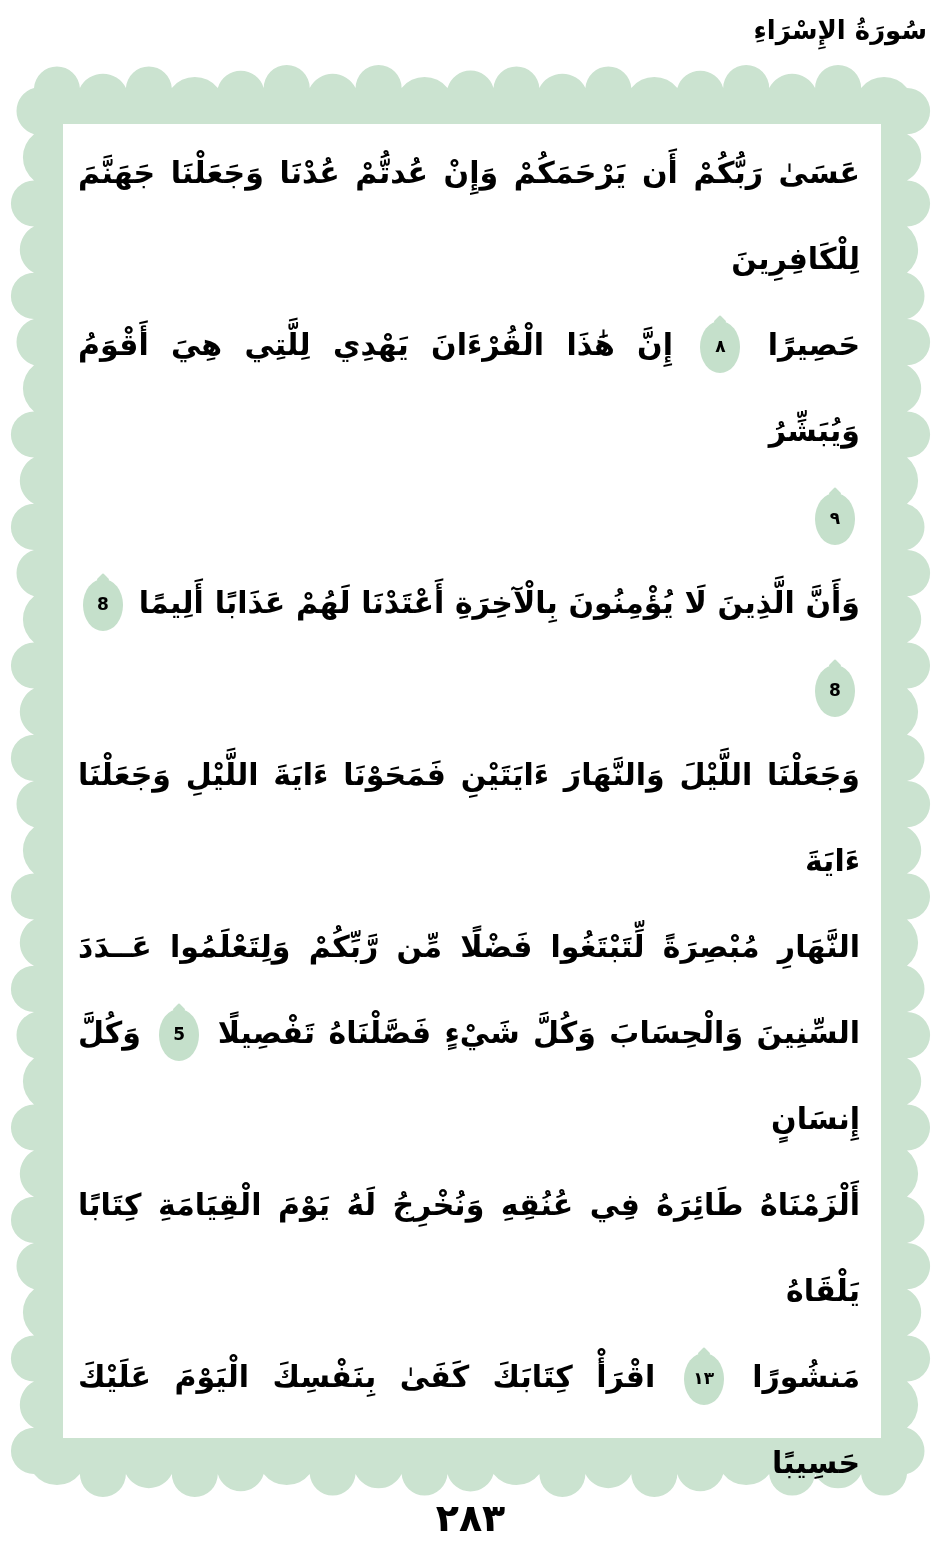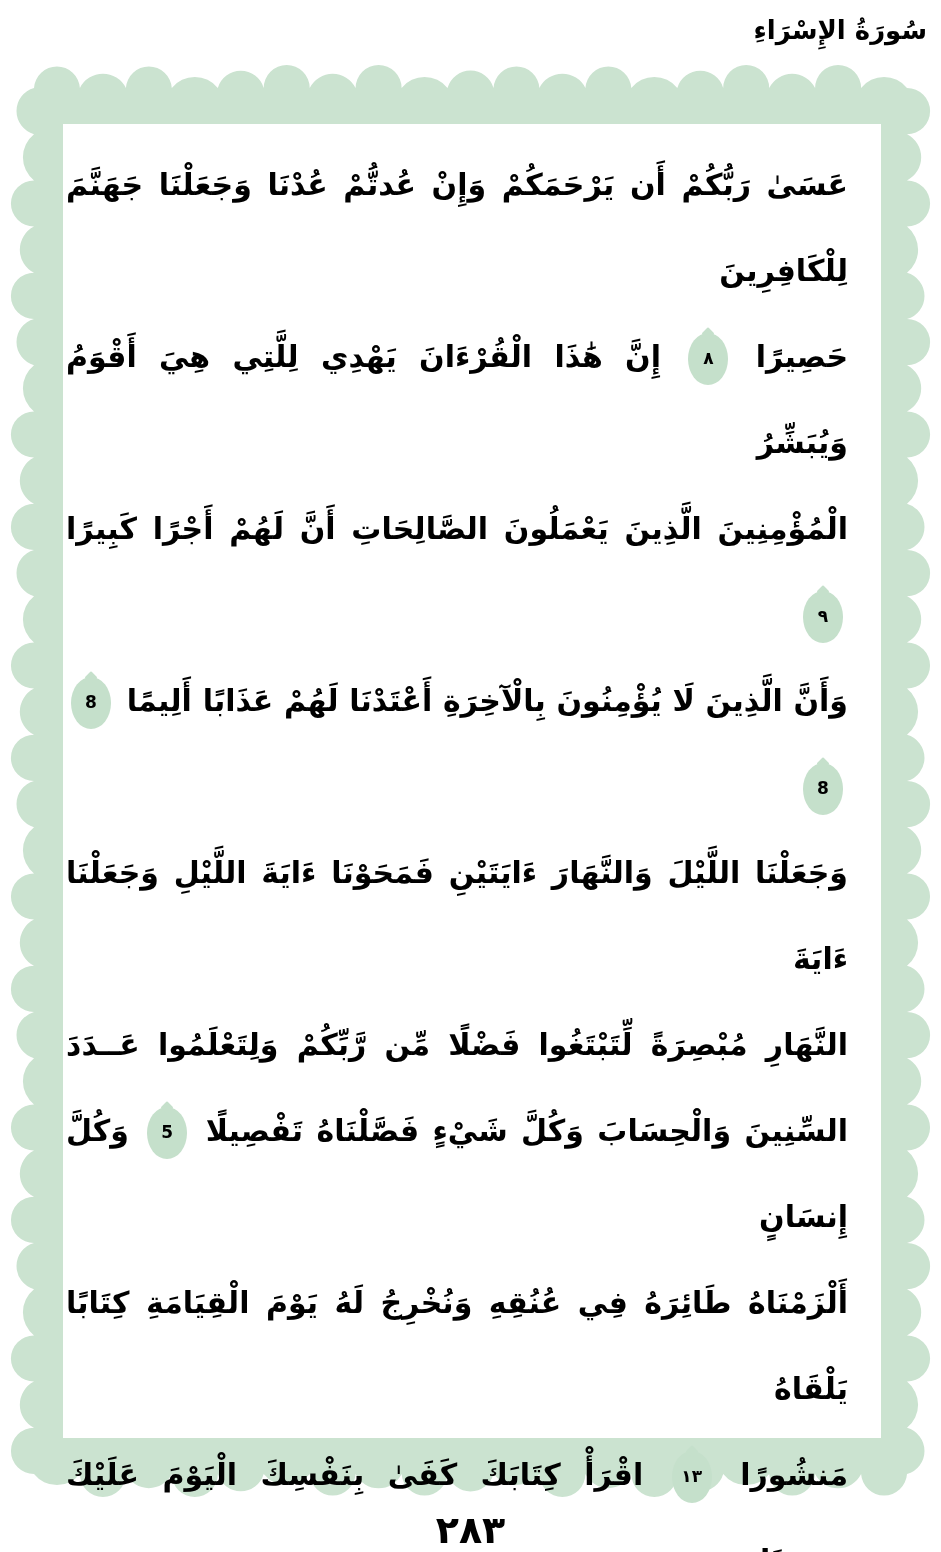--- a/index.html
+++ b/index.html
@@ -12,61 +12,61 @@
   
   .page-header{
     position:absolute; top:2px; right:0; left:0; height:56px;
     display:flex; justify-content:space-between; align-items:center;
     padding:0 14px 0 22px; font-size:26px; font-weight:bold; z-index:3;
   }
   
   .frame{ position:absolute; top:0; right:0; width:941px; height:1552px; z-index:1; }
   
   .content{
-    position:absolute; top:124px; right:75px; width:818px; height:1314px;
-    z-index:2; display:flex; flex-direction:column; padding:18px 18px;
+    position:absolute; top:124px; right:63px; width:818px; height:1314px;
+    z-index:2; display:flex; flex-direction:column; padding:6px 18px;
   }
   .quran-line{
     flex:1; display:block; font-size:30px; font-weight:bold; line-height:86px;
     text-align:justify; text-align-last:justify; white-space:normal;
   }
   .ayah-marker{
     position:relative; display:inline-flex; width:40px; height:52px;
     background:var(--marker-green); border-radius:50%;
     align-items:center; justify-content:center; vertical-align:middle;
     margin:0 5px;
   }
   .ayah-marker::after{
     content:''; position:absolute; top:-4px; left:50%; width:9px; height:9px;
     background:var(--marker-green); transform:translateX(-50%) rotate(45deg);
     border-radius:1px;
   }
   .ayah-num{ font-size:17px; font-weight:bold; line-height:1; }
   
   .page-footer{
     position:absolute; top:1496px; right:0; left:0; height:56px;
-    display:flex; align-items:flex-end; justify-content:center; z-index:3;
+    display:flex; align-items:flex-start; justify-content:center; z-index:3;
   }
   .page-number{ font-size:38px; font-weight:bold; letter-spacing:2px; }
 </style>
 </head>
 <body style="background: rgb(255, 255, 255);">
 
 <header class="page-header">
   <div>سُورَةُ الإِسْرَاءِ</div>
 </header>
 
 <svg class="frame" viewBox="0 0 941 1552" xmlns="http://www.w3.org/2000/svg" aria-hidden="true">
   <path id="frame-path" d="M34 88A23.0 23.0 0 0 1 79.9 88.0A25.7 25.7 0 0 1 125.9 88.0A23.0 23.0 0 0 1 171.8 88.0A29.4 29.4 0 0 1 217.8 88.0A23.9 23.9 0 0 1 263.7 88.0A23.0 23.0 0 0 1 309.7 88.0A25.7 25.7 0 0 1 355.6 88.0A23.0 23.0 0 0 1 401.6 88.0A29.4 29.4 0 0 1 447.5 88.0A23.9 23.9 0 0 1 493.5 88.0A23.0 23.0 0 0 1 539.4 88.0A25.7 25.7 0 0 1 585.4 88.0A23.0 23.0 0 0 1 631.3 88.0A29.4 29.4 0 0 1 677.3 88.0A23.9 23.9 0 0 1 723.2 88.0A23.0 23.0 0 0 1 769.2 88.0A25.7 25.7 0 0 1 815.1 88.0A23.0 23.0 0 0 1 861.1 88.0A29.4 29.4 0 0 1 907.0 88.0A23.1 23.1 0 0 1 907.0 134.2A25.9 25.9 0 0 1 907.0 180.4A23.1 23.1 0 0 1 907.0 226.6A29.6 29.6 0 0 1 907.0 272.8A24.0 24.0 0 0 1 907.0 319.0A23.1 23.1 0 0 1 907.0 365.2A25.9 25.9 0 0 1 907.0 411.4A23.1 23.1 0 0 1 907.0 457.6A29.6 29.6 0 0 1 907.0 503.8A24.0 24.0 0 0 1 907.0 550.0A23.1 23.1 0 0 1 907.0 596.2A25.9 25.9 0 0 1 907.0 642.4A23.1 23.1 0 0 1 907.0 688.6A29.6 29.6 0 0 1 907.0 734.8A24.0 24.0 0 0 1 907.0 781.0A23.1 23.1 0 0 1 907.0 827.2A25.9 25.9 0 0 1 907.0 873.4A23.1 23.1 0 0 1 907.0 919.6A29.6 29.6 0 0 1 907.0 965.8A24.0 24.0 0 0 1 907.0 1012.0A23.1 23.1 0 0 1 907.0 1058.2A25.9 25.9 0 0 1 907.0 1104.4A23.1 23.1 0 0 1 907.0 1150.6A29.6 29.6 0 0 1 907.0 1196.8A24.0 24.0 0 0 1 907.0 1243.0A23.1 23.1 0 0 1 907.0 1289.2A25.9 25.9 0 0 1 907.0 1335.4A23.1 23.1 0 0 1 907.0 1381.6A29.6 29.6 0 0 1 907.0 1427.8A24.0 24.0 0 0 1 907.0 1474.0A23.0 23.0 0 0 1 861.1 1474.0A25.7 25.7 0 0 1 815.1 1474.0A23.0 23.0 0 0 1 769.2 1474.0A29.4 29.4 0 0 1 723.2 1474.0A23.9 23.9 0 0 1 677.3 1474.0A23.0 23.0 0 0 1 631.3 1474.0A25.7 25.7 0 0 1 585.4 1474.0A23.0 23.0 0 0 1 539.4 1474.0A29.4 29.4 0 0 1 493.5 1474.0A23.9 23.9 0 0 1 447.5 1474.0A23.0 23.0 0 0 1 401.6 1474.0A25.7 25.7 0 0 1 355.6 1474.0A23.0 23.0 0 0 1 309.7 1474.0A29.4 29.4 0 0 1 263.7 1474.0A23.9 23.9 0 0 1 217.8 1474.0A23.0 23.0 0 0 1 171.8 1474.0A25.7 25.7 0 0 1 125.9 1474.0A23.0 23.0 0 0 1 79.9 1474.0A29.4 29.4 0 0 1 34.0 1474.0A23.1 23.1 0 0 1 34.0 1427.8A25.9 25.9 0 0 1 34.0 1381.6A23.1 23.1 0 0 1 34.0 1335.4A29.6 29.6 0 0 1 34.0 1289.2A24.0 24.0 0 0 1 34.0 1243.0A23.1 23.1 0 0 1 34.0 1196.8A25.9 25.9 0 0 1 34.0 1150.6A23.1 23.1 0 0 1 34.0 1104.4A29.6 29.6 0 0 1 34.0 1058.2A24.0 24.0 0 0 1 34.0 1012.0A23.1 23.1 0 0 1 34.0 965.8A25.9 25.9 0 0 1 34.0 919.6A23.1 23.1 0 0 1 34.0 873.4A29.6 29.6 0 0 1 34.0 827.2A24.0 24.0 0 0 1 34.0 781.0A23.1 23.1 0 0 1 34.0 734.8A25.9 25.9 0 0 1 34.0 688.6A23.1 23.1 0 0 1 34.0 642.4A29.6 29.6 0 0 1 34.0 596.2A24.0 24.0 0 0 1 34.0 550.0A23.1 23.1 0 0 1 34.0 503.8A25.9 25.9 0 0 1 34.0 457.6A23.1 23.1 0 0 1 34.0 411.4A29.6 29.6 0 0 1 34.0 365.2A24.0 24.0 0 0 1 34.0 319.0A23.1 23.1 0 0 1 34.0 272.8A25.9 25.9 0 0 1 34.0 226.6A23.1 23.1 0 0 1 34.0 180.4A29.6 29.6 0 0 1 34.0 134.2A24.0 24.0 0 0 1 34.0 88.0ZM63 124H881V1438H63Z" fill="#cbe3d0" fill-rule="evenodd"></path>
 </svg>
 
 <main class="content">
   <div id="lines-root" style="display:contents"><div class="quran-line"><span>عَسَىٰ رَبُّكُمْ أَن يَرْحَمَكُمْ وَإِنْ عُدتُّمْ عُدْنَا وَجَعَلْنَا جَهَنَّمَ لِلْكَافِرِينَ</span></div><div class="quran-line"><span>حَصِيرًا</span> <span class="ayah-marker">
           <span class="ayah-num">٨</span>
-        </span> <span>إِنَّ هَٰذَا الْقُرْءَانَ يَهْدِي لِلَّتِي هِيَ أَقْوَمُ وَيُبَشِّرُ</span></div><div class="quran-line"><span>الْمُؤْمِنِينَ الَّذِينَ يَعْمَلُونَ الصَّالِحَاتِ أَنَّ لَهُمْ أَجْرًا كَبِيرًا</span> <span class="ayah-marker">
+        </span> <span>إِنَّ هَٰذَا الْقُرْءَانَ يَهْدِي لِلَّتِي هِيَ أَقْوَمُ وَيُبَشِّرُ</span></div><div class="quran-line"> <span class="ayah-marker">
           <span class="ayah-num">٩</span>
         </span></div><div class="quran-line"><span>وَأَنَّ الَّذِينَ لَا يُؤْمِنُونَ بِالْآخِرَةِ أَعْتَدْنَا لَهُمْ عَذَابًا أَلِيمًا</span> <span class="ayah-marker">
           <span class="ayah-num">8</span>
         </span></div><div class="quran-line"> <span class="ayah-marker">
           <span class="ayah-num">8</span>
         </span></div><div class="quran-line"><span>وَجَعَلْنَا اللَّيْلَ وَالنَّهَارَ ءَايَتَيْنِ فَمَحَوْنَا ءَايَةَ اللَّيْلِ وَجَعَلْنَا ءَايَةَ</span></div><div class="quran-line"><span>النَّهَارِ مُبْصِرَةً لِّتَبْتَغُوا فَضْلًا مِّن رَّبِّكُمْ وَلِتَعْلَمُوا عَــدَدَ</span></div><div class="quran-line"><span>السِّنِينَ وَالْحِسَابَ وَكُلَّ شَيْءٍ فَصَّلْنَاهُ تَفْصِيلًا</span> <span class="ayah-marker">
           <span class="ayah-num">5</span>
         </span> <span>وَكُلَّ إِنسَانٍ</span></div><div class="quran-line"><span>أَلْزَمْنَاهُ طَائِرَهُ فِي عُنُقِهِ وَنُخْرِجُ لَهُ يَوْمَ الْقِيَامَةِ كِتَابًا يَلْقَاهُ</span></div><div class="quran-line"><span>مَنشُورًا</span> <span class="ayah-marker">
           <span class="ayah-num">١٣</span>
         </span> <span>اقْرَأْ كِتَابَكَ كَفَىٰ بِنَفْسِكَ الْيَوْمَ عَلَيْكَ حَسِيبًا</span> </div></div>

